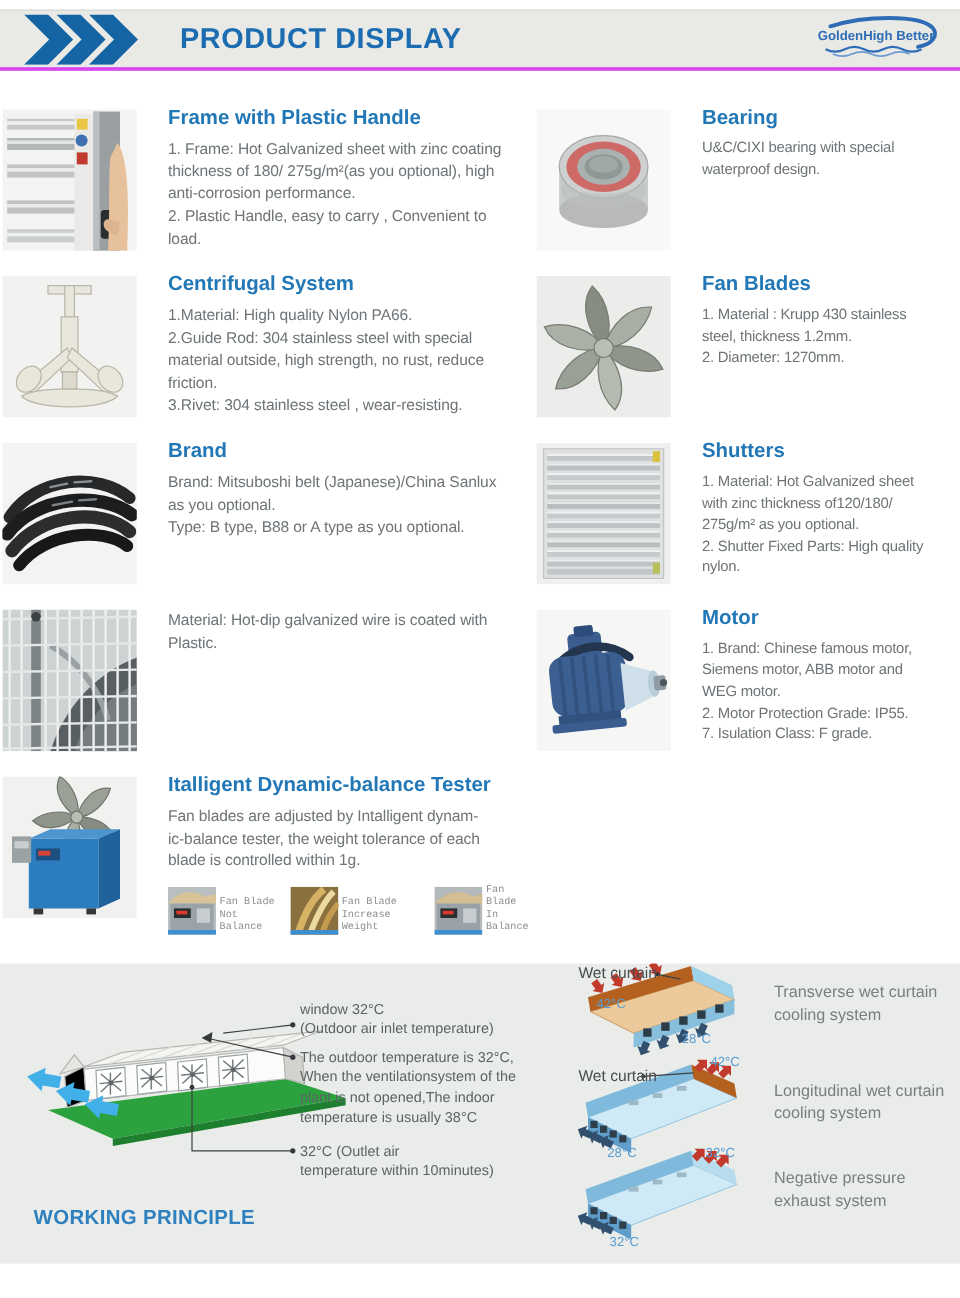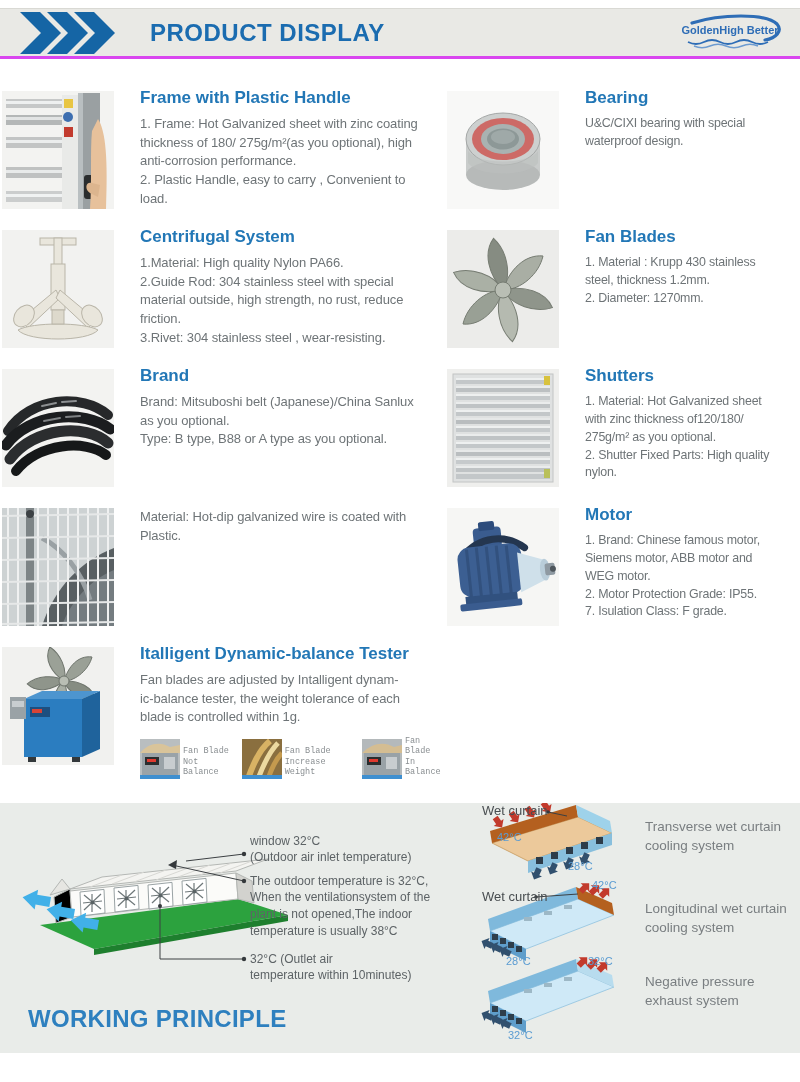--- a/index.html
+++ b/index.html
@@ -32,21 +32,21 @@
   .wp-text{position:absolute;font-size:12px;color:#5d6366;line-height:1.38;white-space:pre-line;}
   .ann1{left:250px;top:30px;} .ann2{left:250px;top:70px;} .ann3{left:250px;top:148px;}
   .wet{position:absolute;font-size:13px;color:#484d50;}
   .wet1{left:482px;top:0;} .wet2{left:482px;top:86px;}
   .temp{position:absolute;font-size:11px;color:#5b9cd2;}
   .t1a{left:497px;top:28px;} .t1b{left:568px;top:57px;}
   .t2a{left:592px;top:76px;} .t2b{left:506px;top:152px;}
   .t3a{left:588px;top:152px;} .t3b{left:508px;top:226px;}
   .cap{position:absolute;font-size:13.5px;color:#797e81;line-height:1.4;white-space:pre-line;}
   .cap1{left:645px;top:15px;} .cap2{left:645px;top:97px;} .cap3{left:645px;top:170px;}
-  .wp-title{position:absolute;left:28px;top:202px;margin:0;font-size:24px;font-weight:700;color:#2e80bf;letter-spacing:.3px;}
+  .wp-title{position:absolute;left:28px;top:202px;margin:0;font-size:17px;font-weight:700;color:#2e80bf;letter-spacing:.3px;}
 </style>
 </head>
 <body>
 
 <div class="page">
 
   <header class="topbar">
     <span class="chevrons">
       <svg width="112" height="42" viewBox="0 0 112 42">
         <polygon points="0,0 20,0 41,21 20,42 0,42 21,21" fill="#1565a5"></polygon>

